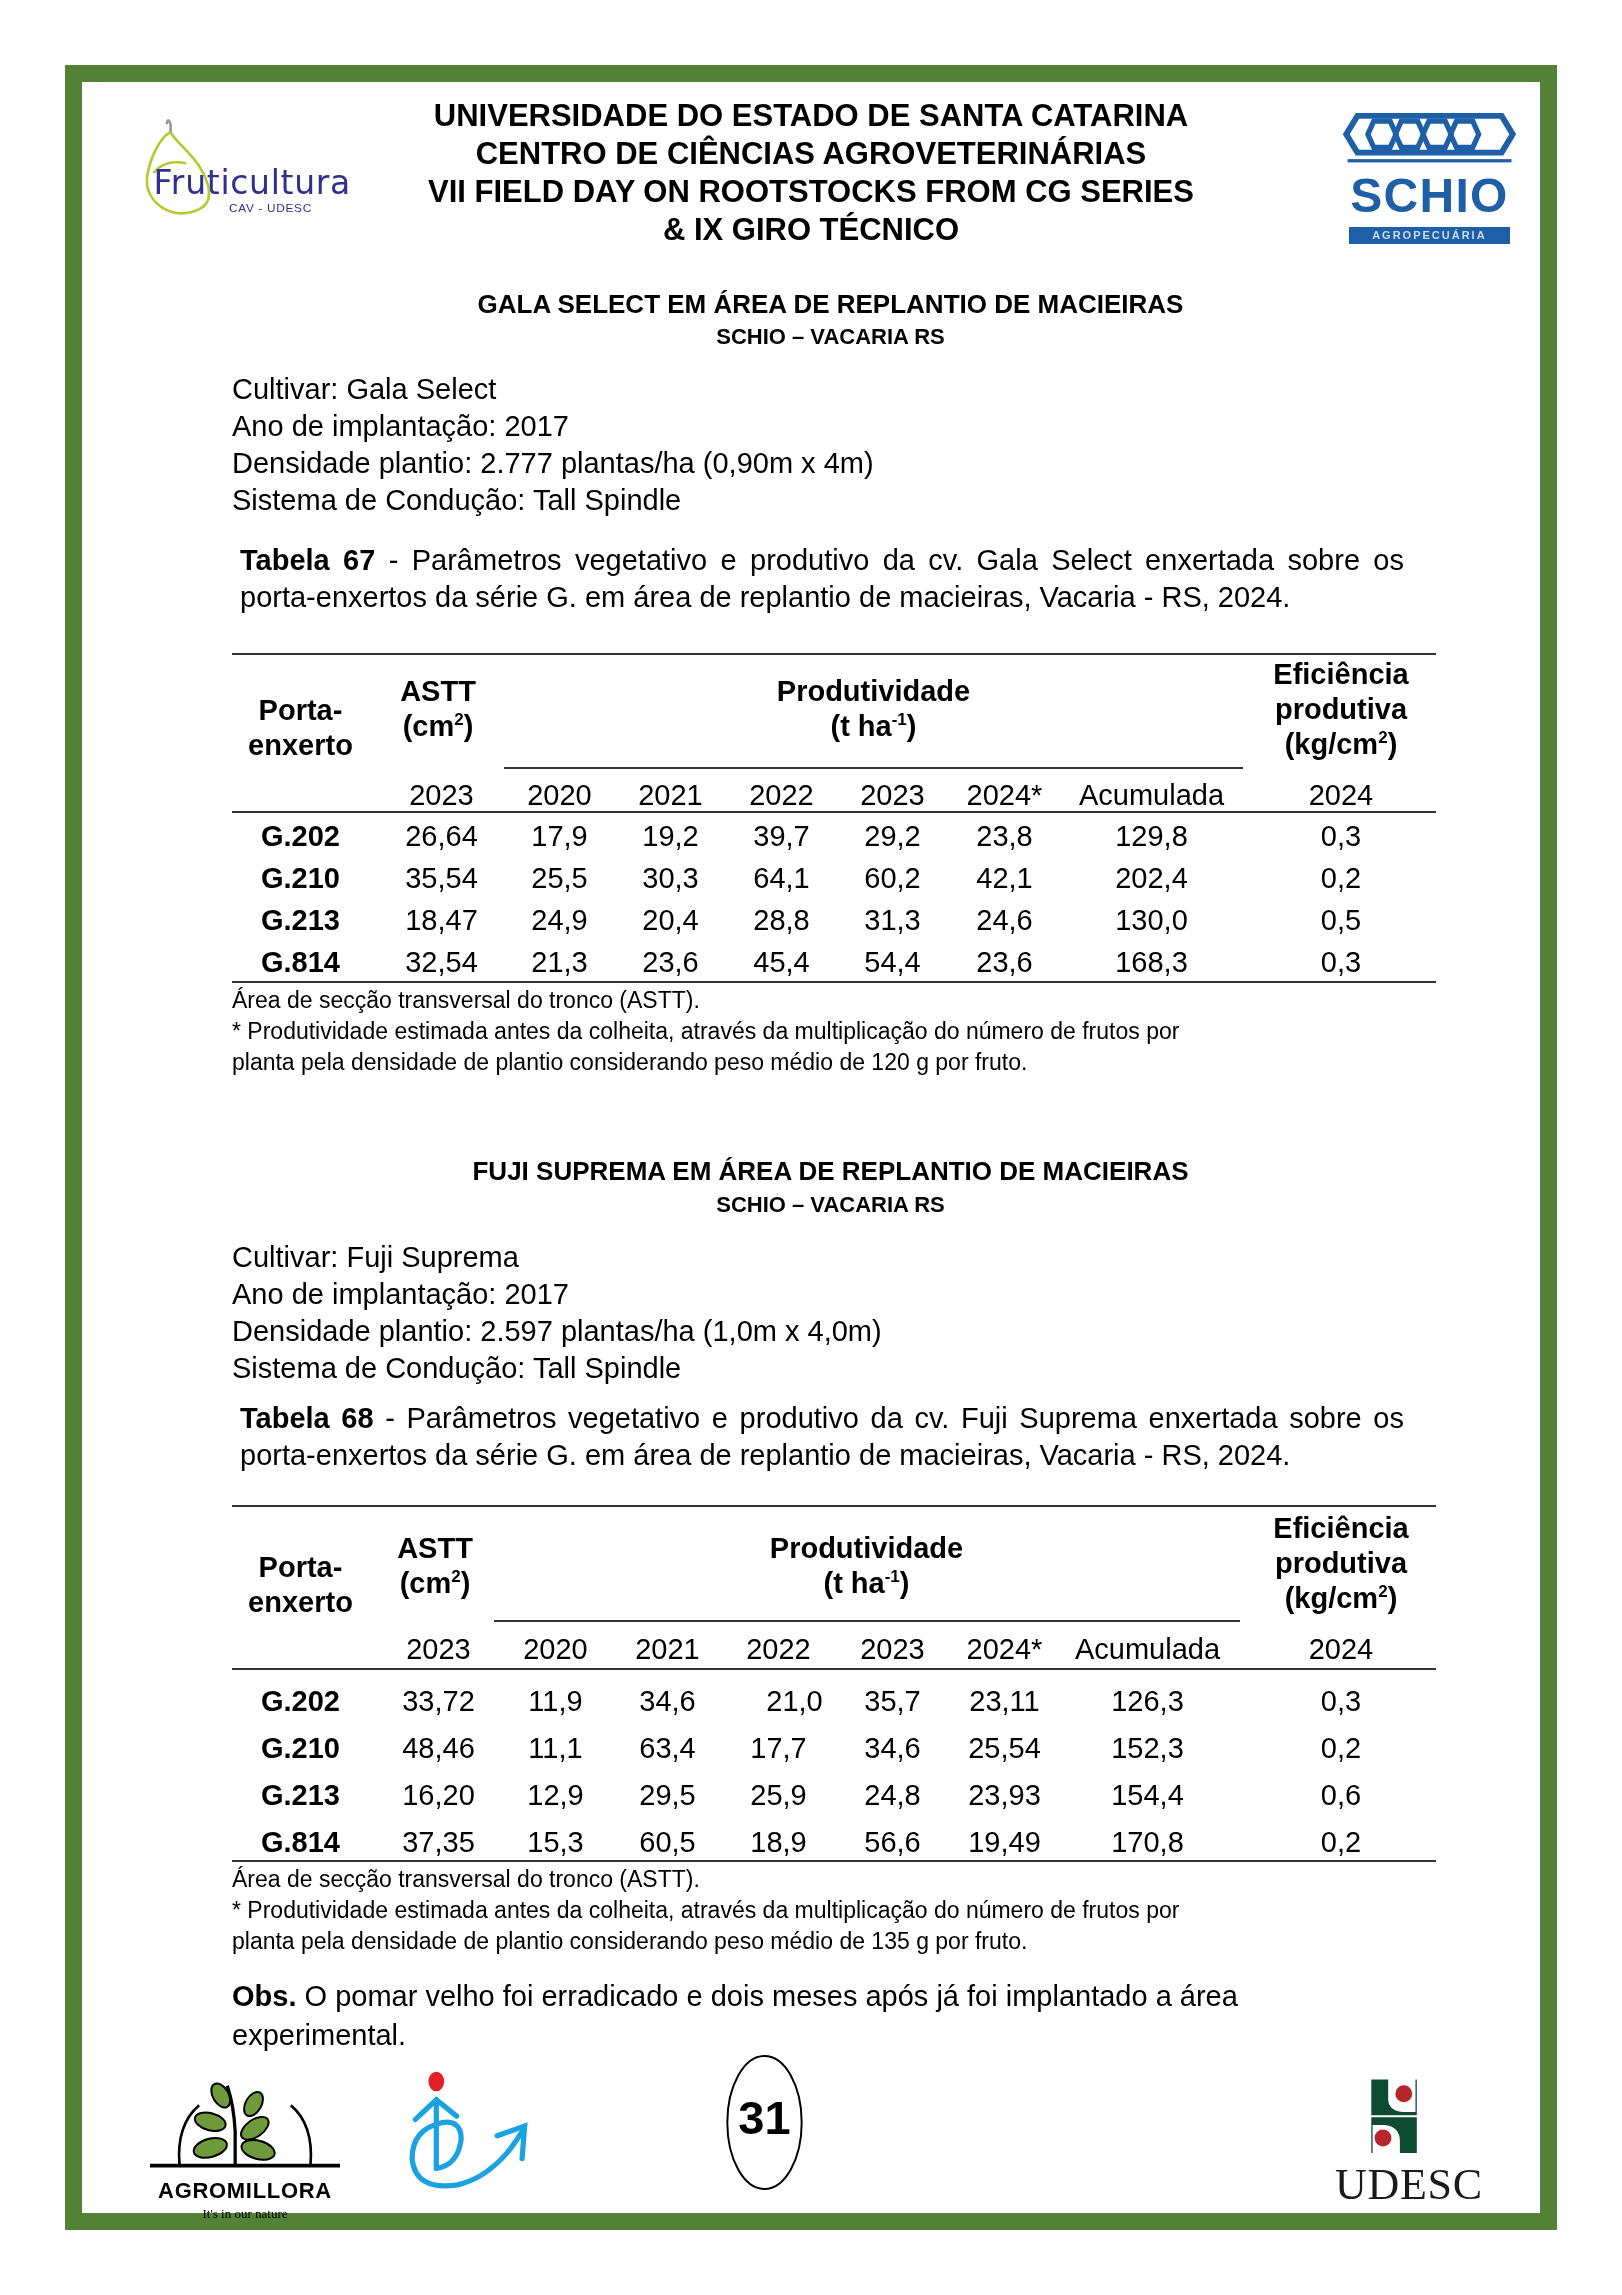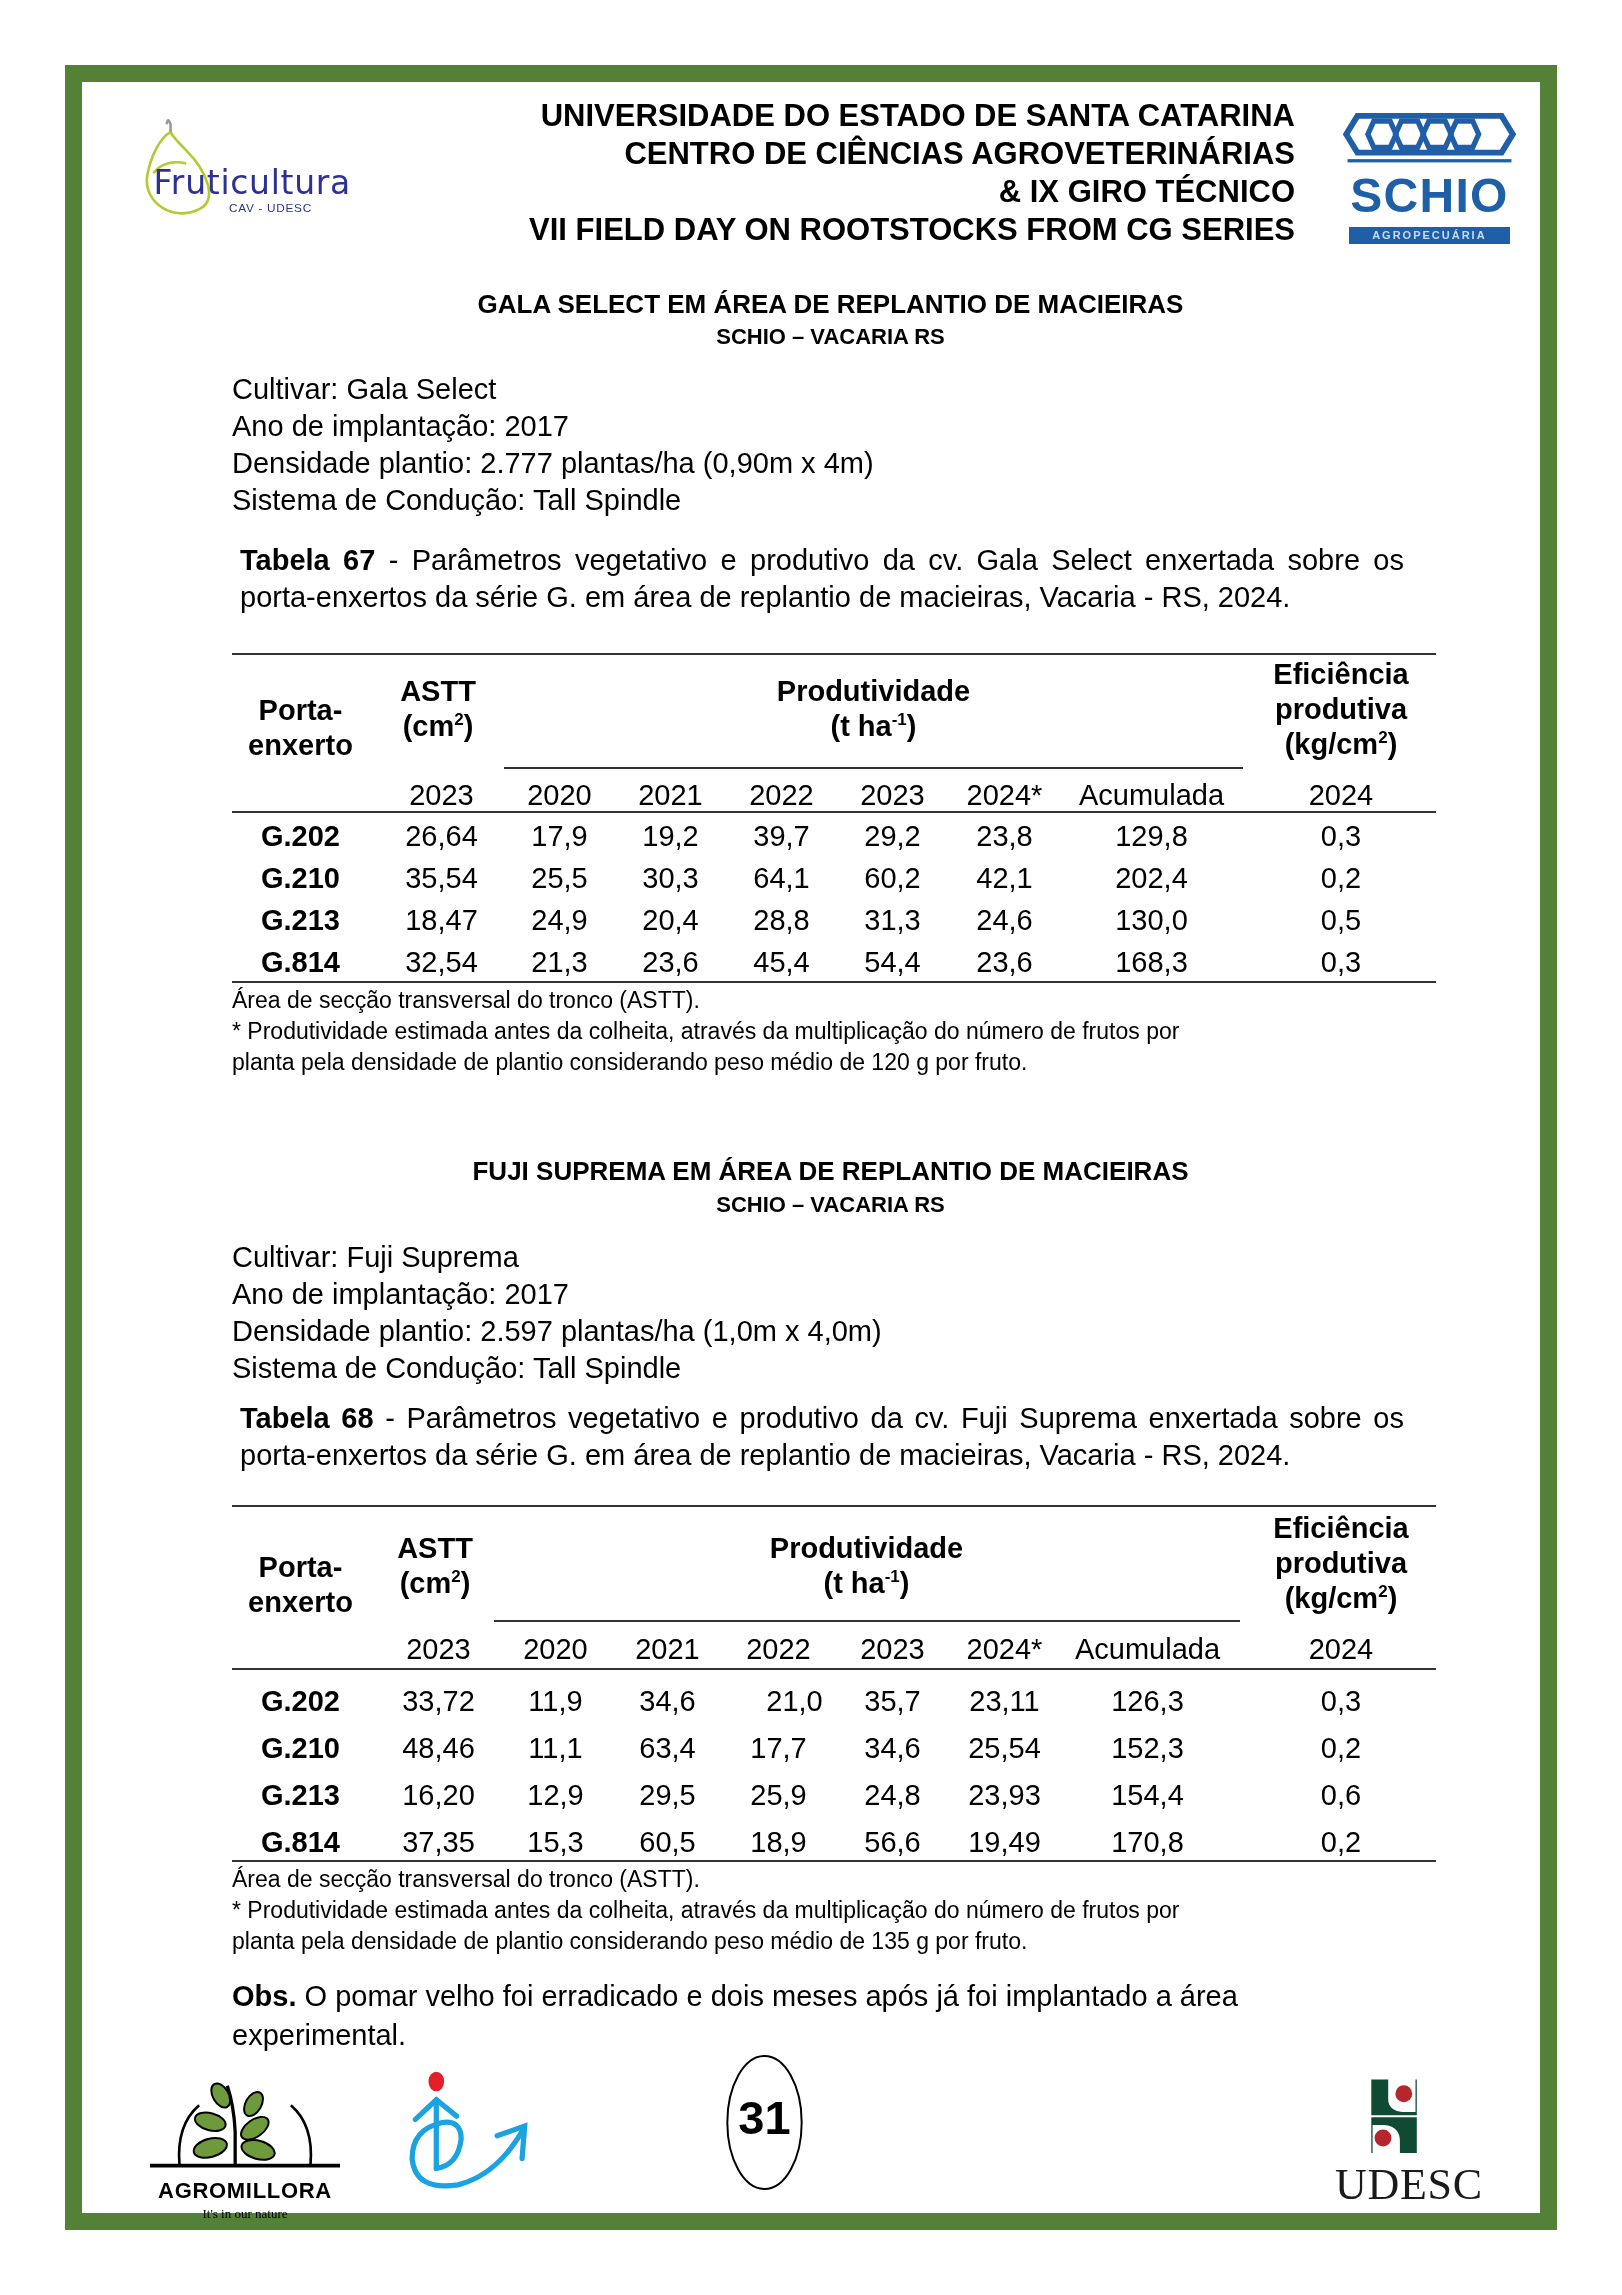--- a/index.html
+++ b/index.html
@@ -2,21 +2,21 @@
 <html style="font-size:10.5px"><head>
 <meta charset="utf-8">
 <style>
   html, body { margin: 0; padding: 0; background: #ffffff; }
   body { width: 1622px; height: 2295px; position: relative; overflow: hidden;
          font-family: "Liberation Sans", sans-serif; color: #000; }
   .frame { position: absolute; left: 65px; top: 65px; width: 1492px; height: 2165px;
            border: 17px solid #538135; box-sizing: border-box; }
 
   
-  .hdr-title { position: absolute; left: 327px; width: 968px; top: 97px; text-align: right;
+  .hdr-title { position: absolute; left: 327px; width: 968px; top: 97px; text-align: center;
                font-weight: bold; font-size: 31px; line-height: 38px; }
   .logo-fruti { position: absolute; left: 134px; top: 111px; width: 222px; height: 105px; }
   .fruti-word { position: absolute; left: 19.6px; top: 52px; font-size: 33px; color: #2e3192;
                 letter-spacing: 0.7px; font-family: "DejaVu Sans", sans-serif; }
   .fruti-sub { position: absolute; left: 95px; top: 90px; font-size: 11.8px; color: #2e3192; letter-spacing: 0.7px; }
   .logo-schio { position: absolute; left: 1341px; top: 108px; width: 177px; height: 137px; }
   .schio-word { position: absolute; left: 6.5px; top: 58px; width: 164px; text-align: center;
                 font-size: 48px; font-weight: bold; color: #1f5fa8; letter-spacing: 1.3px; line-height: 59px; }
   .schio-bar { position: absolute; left: 7.9px; top: 119px; width: 161px; height: 17px; background: #1f5fa8;
                color: #c8dcf2; font-size: 11px; font-weight: bold; text-align: center; line-height: 17px; letter-spacing: 2px; }
@@ -57,22 +57,22 @@
     <path d="M56 32 C 40 40, 25 70, 20 100 C 15 140, 60 170, 100 150 C 130 135, 110 90, 80 60 C 70 50, 60 40, 56 32" stroke="#b5c930" stroke-width="4" fill="none"></path>
     <path d="M30 95 C 40 80, 60 75, 80 80" stroke="#b5c930" stroke-width="4" fill="none"></path>
   </svg>
   <span class="fruti-word">Fruticultura</span>
   <span class="fruti-sub">CAV - UDESC</span>
 </div>
 
 <div class="hdr-title">
   <div>UNIVERSIDADE DO ESTADO DE SANTA CATARINA</div>
   <div>CENTRO DE CIÊNCIAS AGROVETERINÁRIAS</div>
+  <div>VII FIELD DAY ON ROOTSTOCKS FROM CG SERIES</div>
   <div>&amp; IX GIRO TÉCNICO</div>
-  <div>VII FIELD DAY ON ROOTSTOCKS FROM CG SERIES</div>
 </div>
 
 <div class="logo-schio">
   <svg width="177" height="59" style="position:absolute;left:0;top:0" viewBox="0 0 270 90">
     <polygon points="25,12 245,12 262,40 245,68 25,68 8,40" fill="none" stroke="#1f5fa8" stroke-width="9"></polygon>
     <g fill="none" stroke="#1f5fa8" stroke-width="8">
       <polygon points="50,20 75,20 84,40 75,60 50,60 41,40"></polygon>
       <polygon points="92,20 117,20 126,40 117,60 92,60 83,40"></polygon>
       <polygon points="134,20 159,20 168,40 159,60 134,60 125,40"></polygon>
       <polygon points="176,20 201,20 210,40 201,60 176,60 167,40"></polygon>

